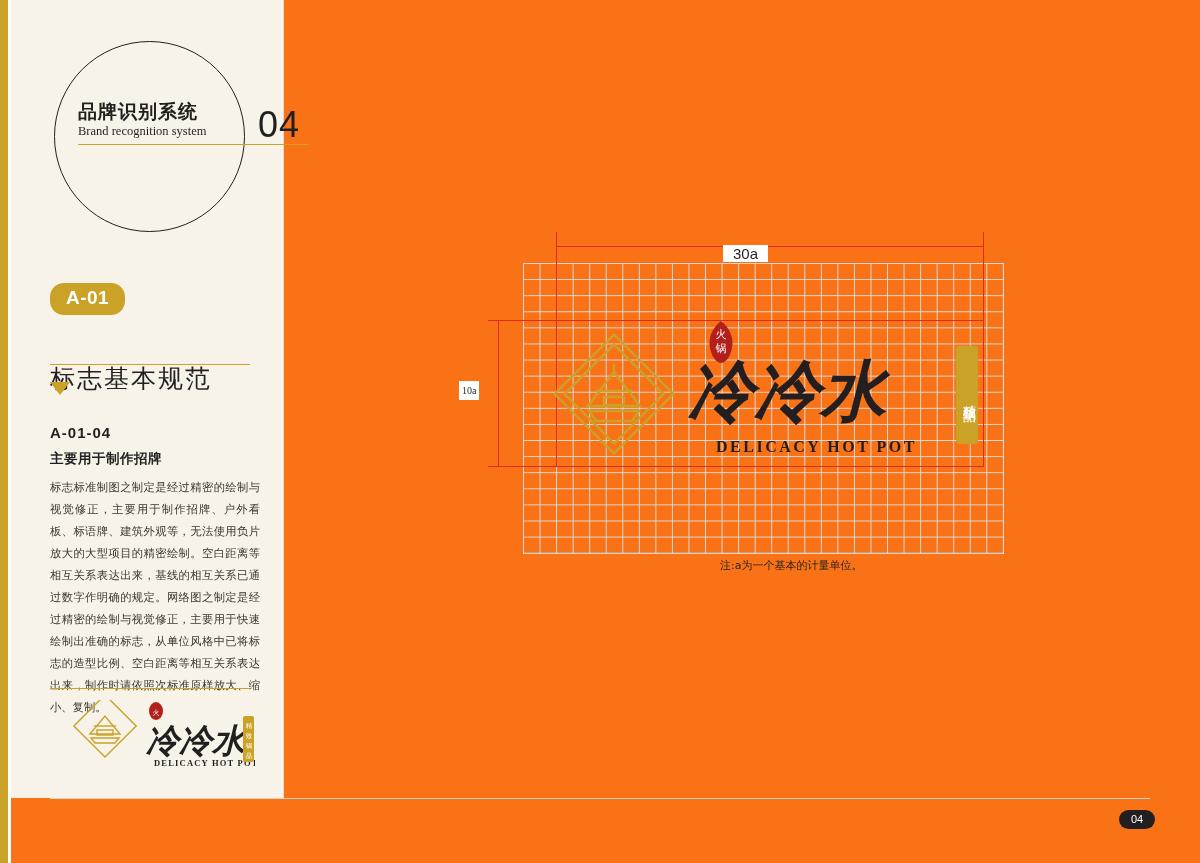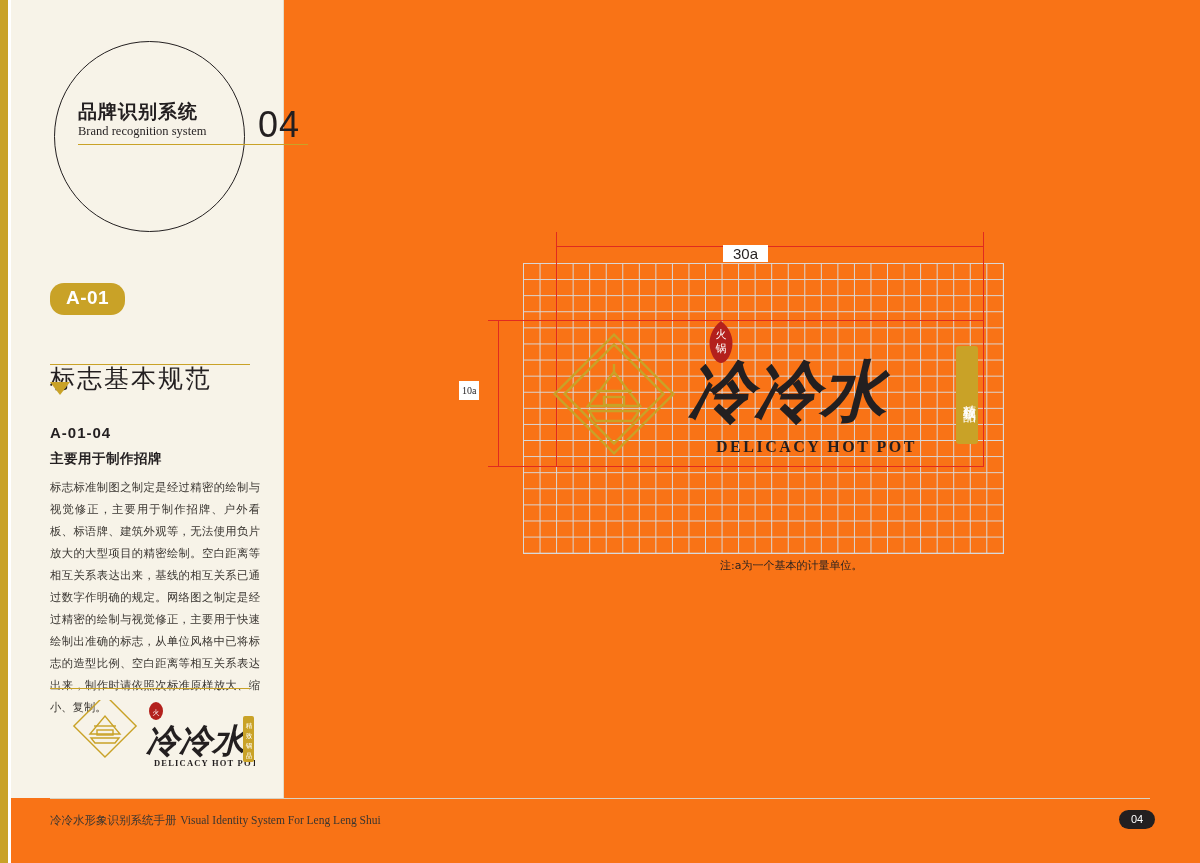--- a/index.html
+++ b/index.html
@@ -494,19 +494,15 @@
     <div class="logo-wordmark">
       <svg width="262" height="84" viewBox="0 0 262 84">
         <text x="0" y="62" font-size="66" fill="#231f20" font-family="DejaVu Sans, sans-serif" font-weight="bold" font-style="italic">冷冷水</text>
       </svg>
     </div>
     <div class="logo-en">DELICACY HOT POT</div>
     <div class="side-seal">精致锅品</div>
   </div>
 
   <div class="footer-rule"></div>
-  <div class="footer-text">
-    <span>冷冷水形象识别系统手册</span>
-    <span class="en">  Visual Identity System For Leng Leng Shui</span>
-  </div>
   <div class="page-badge">04</div>
 
 </div>
 
 </body></html>

